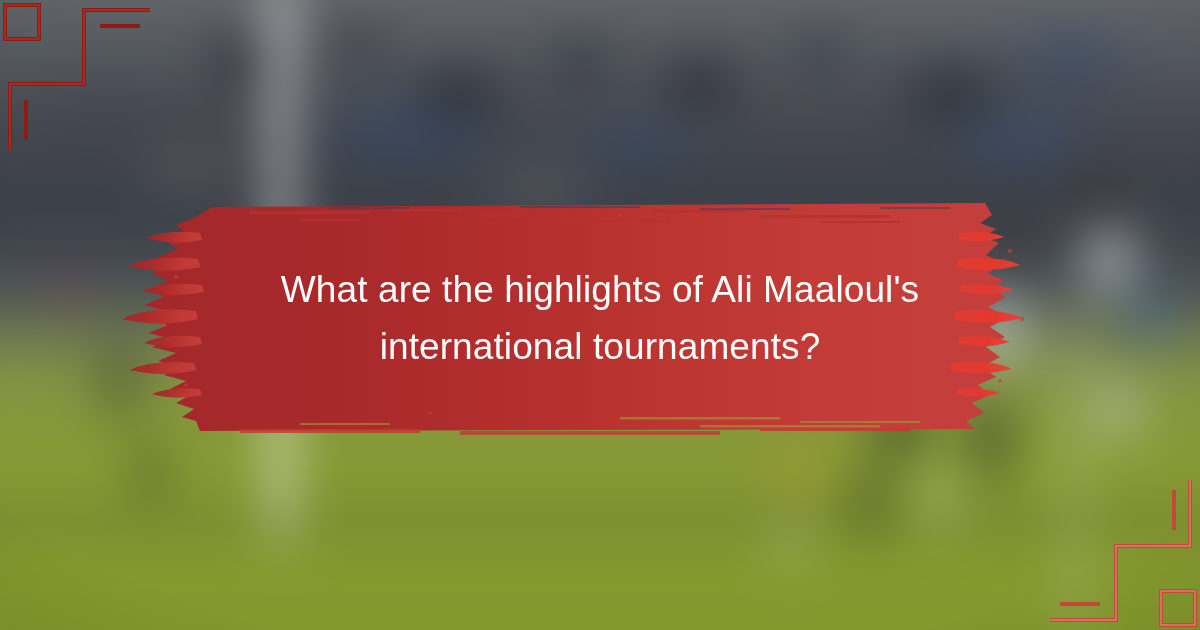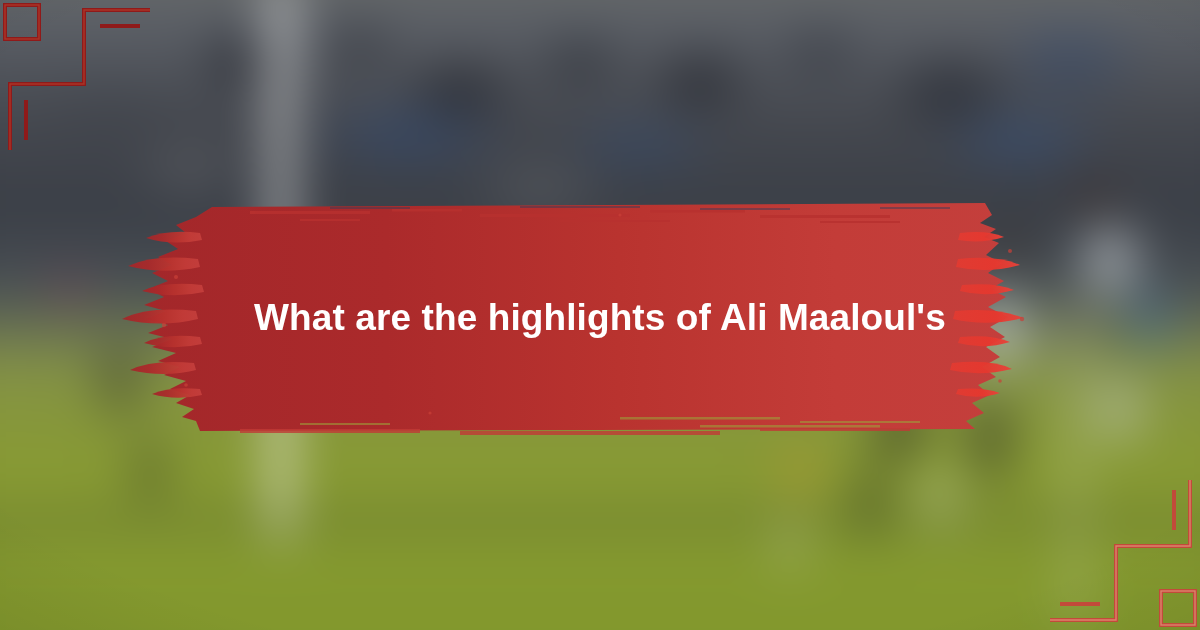--- a/index.html
+++ b/index.html
@@ -149,21 +149,21 @@
     display: flex;
     flex-direction: column;
     align-items: center;
     justify-content: center;
     text-align: center;
     pointer-events: none;
   }
   .banner-text .line {
     color: #ffffff;
     font-size: 37px;
-    font-weight: 700;
+    font-weight: 400;
     line-height: 57px;
     letter-spacing: 0.1px;
     white-space: nowrap;
   }
 </style>
 </head>
 <body>
 
 <div id="stage">
 
@@ -300,15 +300,16 @@
         <circle cx="1022" cy="134" r="2.2"></circle>
         <circle cx="1000" cy="196" r="1.8"></circle>
         <circle cx="430" cy="228" r="1.6"></circle>
         <circle cx="620" cy="30" r="1.6"></circle>
       </g>
     </svg>
   </div>
 
   <div class="banner-text">
     <div class="line">What are the highlights of Ali Maaloul's</div>
+    <div class="line">international tournaments?</div>
   </div>
 
 </div>
 
 </body></html>

